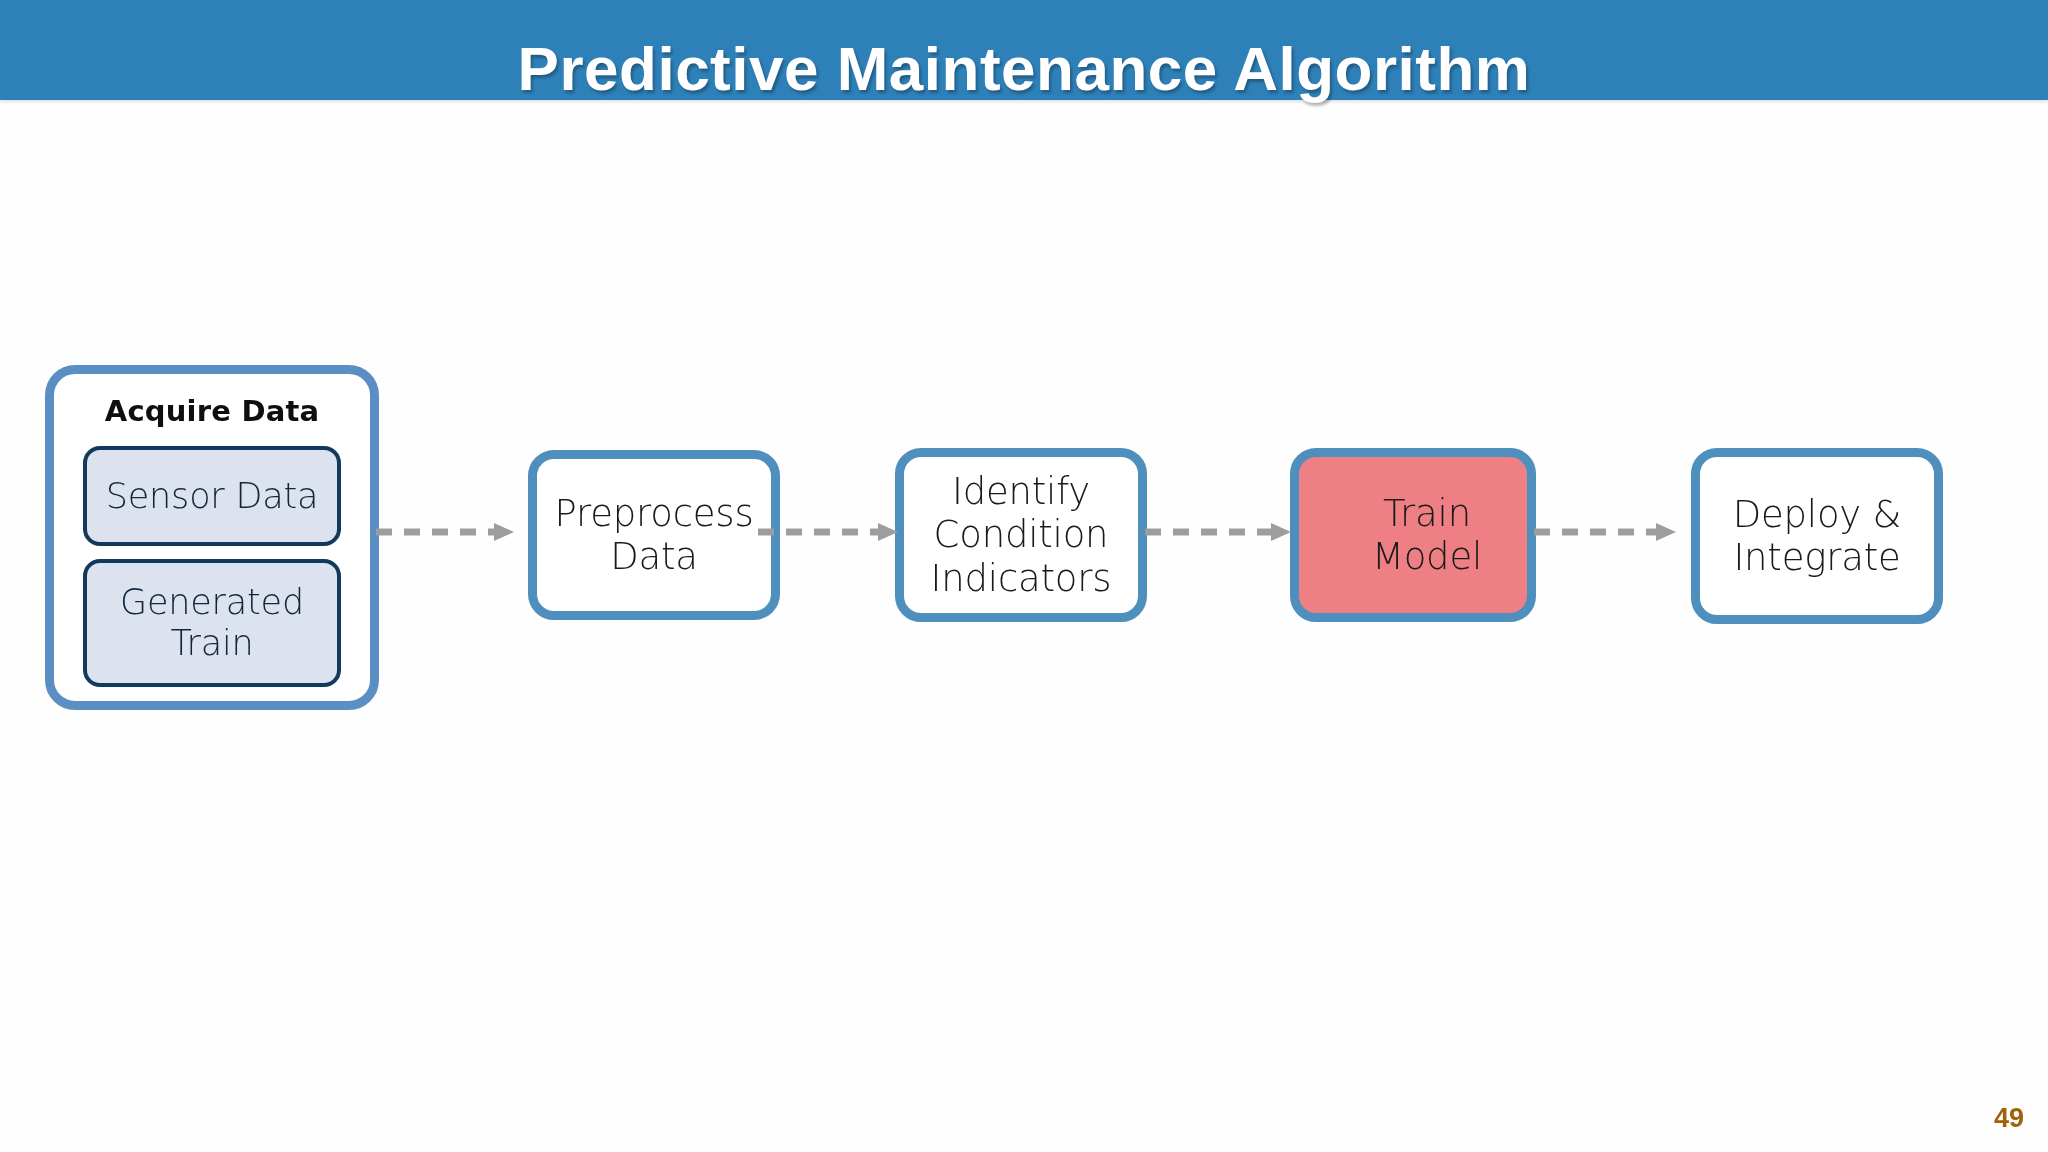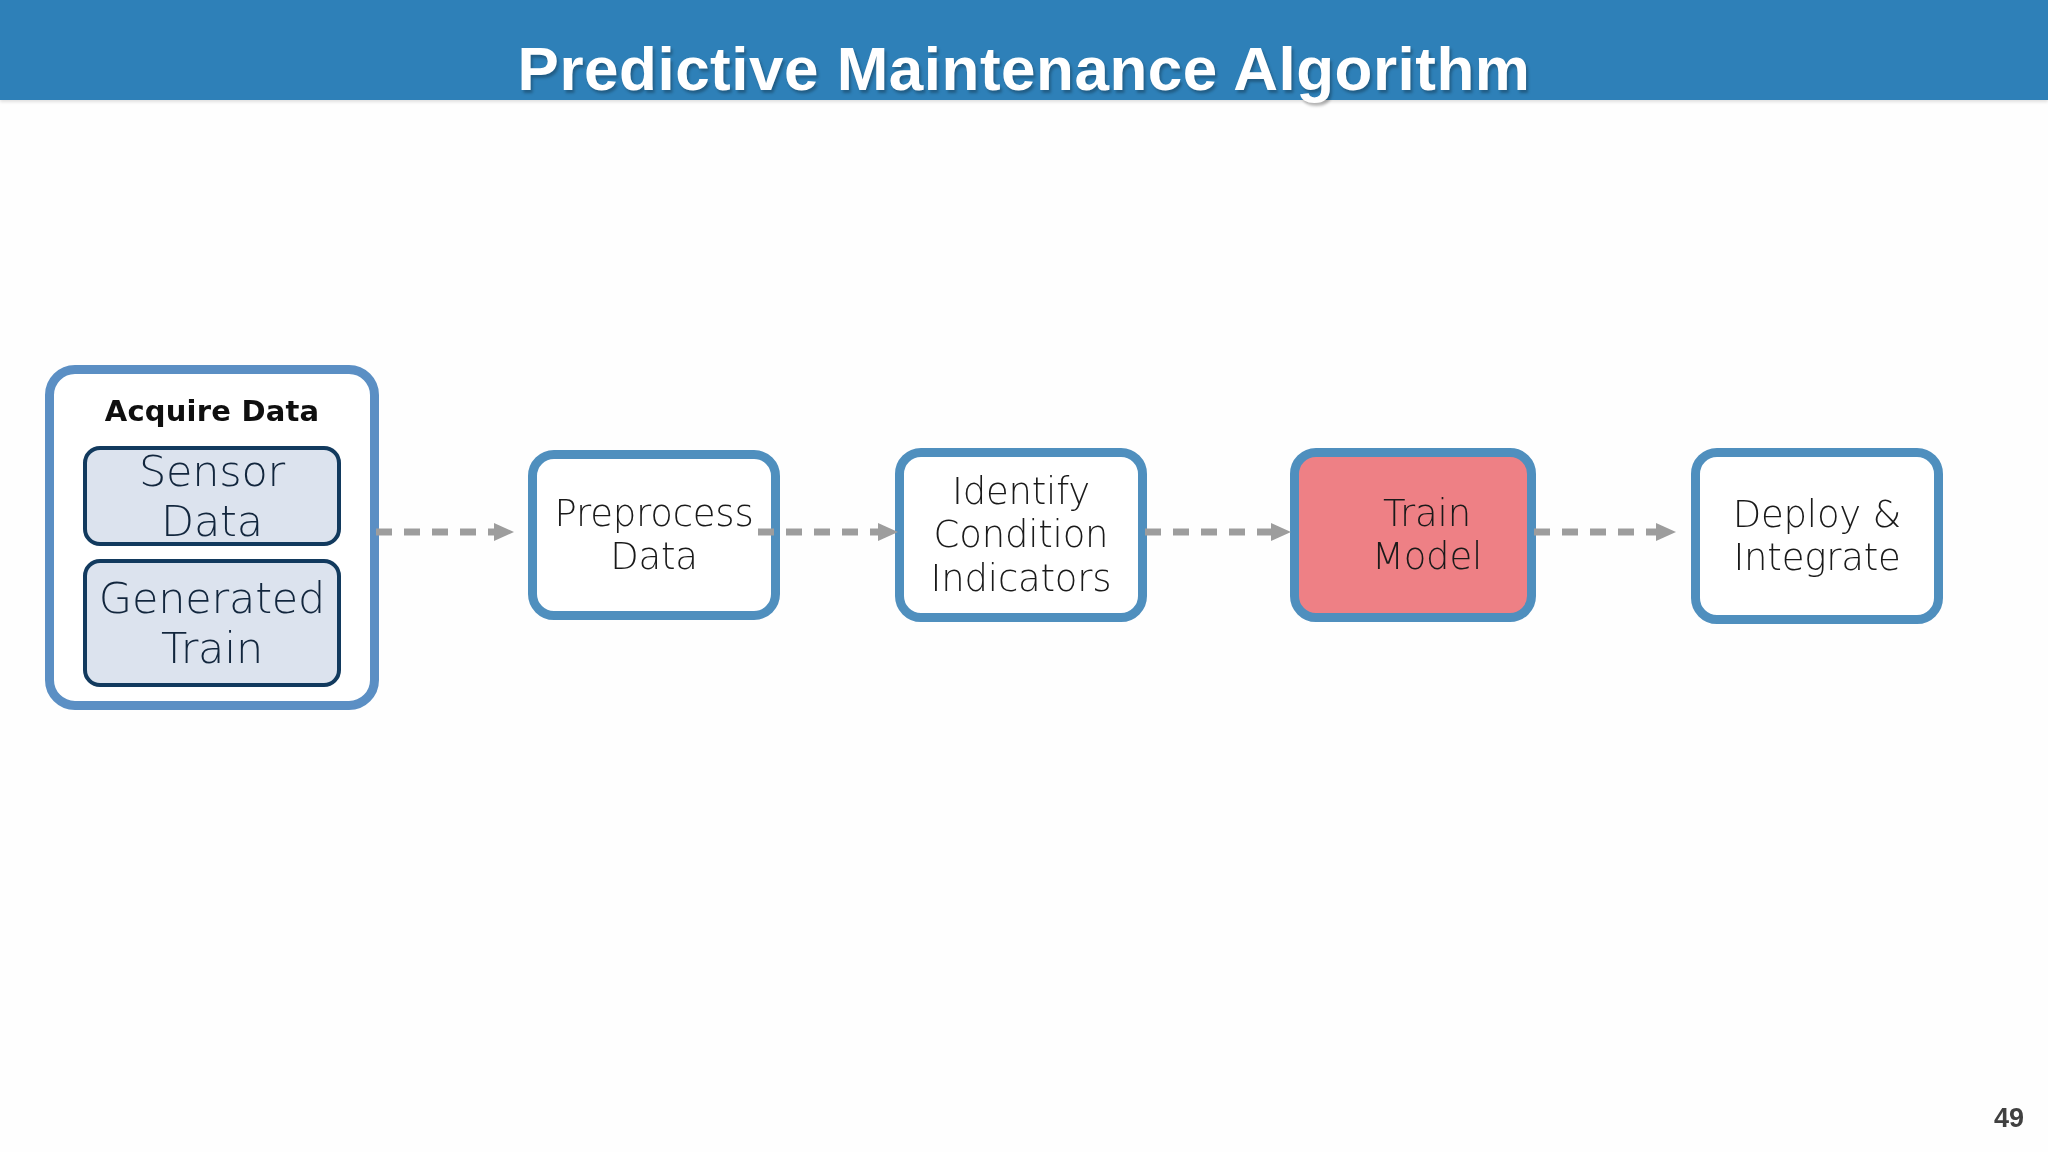--- a/index.html
+++ b/index.html
@@ -101,21 +101,21 @@
     border: 4px solid #123a5e;
     border-radius: 17px;
     background: #dce3ee;
     display: flex;
     align-items: center;
     justify-content: center;
     text-align: center;
   }
   .sub-node-label {
     font-family: "DejaVu Sans", sans-serif;
-    font-size: 43px;
+    font-size: 35px;
     line-height: 1.17;
     color: #12263d;
     font-weight: 300;
     letter-spacing: -0.2px;
     white-space: pre-line;
   }
   #sensor-data-node {
     left: 29px;
     top: 72px;
     width: 258px;
@@ -164,21 +164,21 @@
   }
 
   
   #page-number {
     position: absolute;
     right: 24px;
     bottom: 18px;
     font-family: "Liberation Sans", sans-serif;
     font-size: 27px;
     font-weight: bold;
-    color: #404040;
+    color: #a16207;
   }
 </style>
 </head>
 <body>
 
 <div id="title-banner">
   <div id="title-text">Predictive Maintenance Algorithm</div>
 </div>
 
 <div id="flow-canvas">

